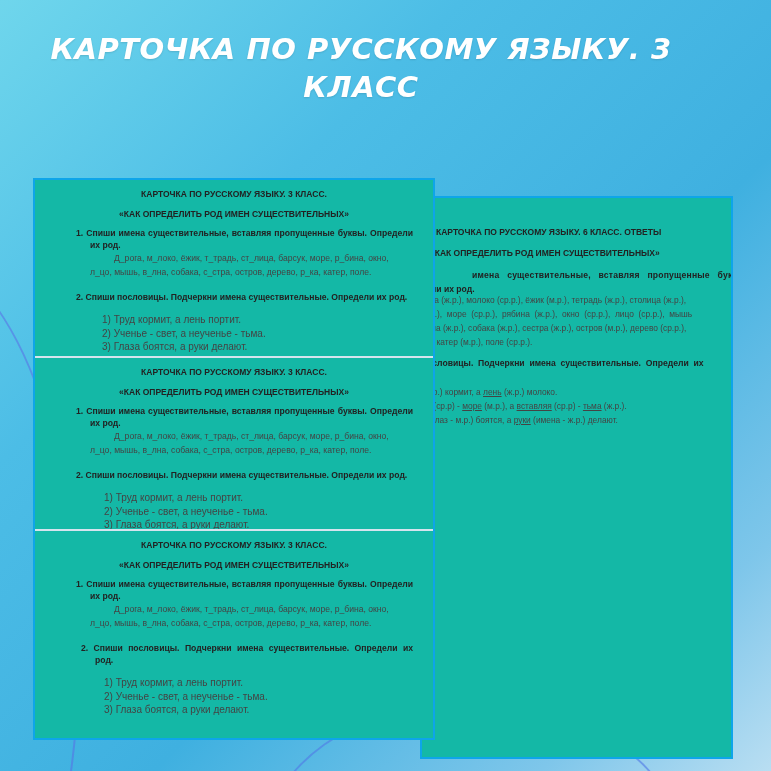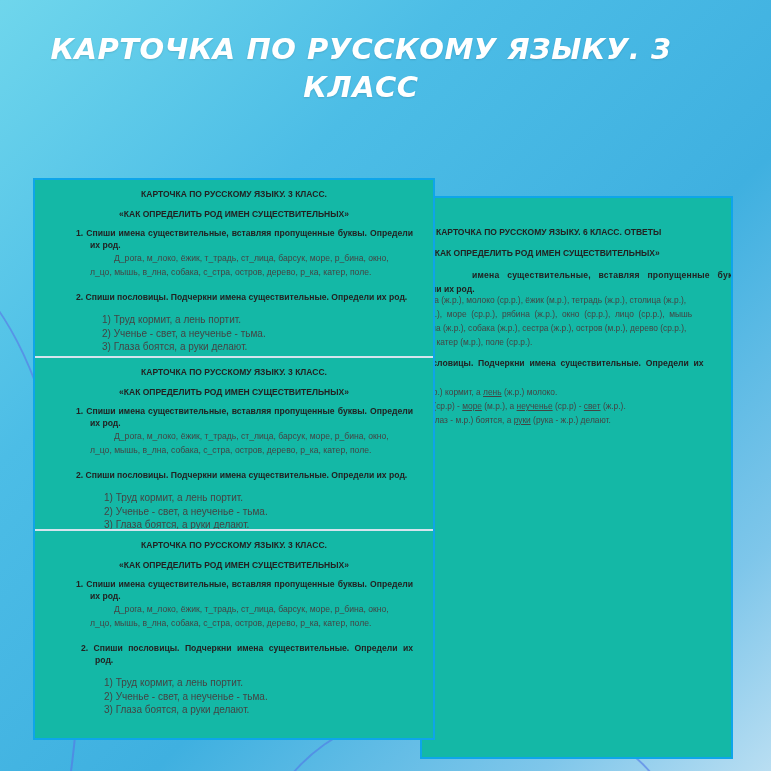--- a/index.html
+++ b/index.html
@@ -81,24 +81,24 @@
     <div class="a-line" style="top:111px; left:0; white-space:pre;">м.р.),  море  (ср.р.),  рябина  (ж.р.),  окно  (ср.р.),  лицо  (ср.р.),  мышь</div>
     <div class="a-line" style="top:125px; left:0;">олна (ж.р.), собака (ж.р.), сестра (ж.р.), остров (м.р.), дерево (ср.р.),</div>
     <div class="a-line" style="top:139px; left:0;">р.), катер (м.р.), поле (ср.р.).</div>
 
     <div class="a-task2" style="white-space:pre;">пословицы.  Подчеркни  имена  существительные.  Определи  их</div>
 
     <div class="a-line" style="top:189px;">
       <span>(м.р.) кормит, а </span><span class="u">лень</span><span> (ж.р.) молоко.</span>
     </div>
     <div class="a-line" style="top:203px;">
-      <span class="u">ье</span><span> (ср.р) - </span><span class="u">море</span><span> (м.р.), а </span><span class="u">неученье</span><span> (ср.р) - </span><span class="u">свет</span><span> (ж.р.).</span>
+      <span class="u">ье</span><span> (ср.р) - </span><span class="u">море</span><span> (м.р.), а </span><span class="u">вставляя</span><span> (ср.р) - </span><span class="u">тьма</span><span> (ж.р.).</span>
     </div>
     <div class="a-line" style="top:217px;">
-      <span class="u">а</span><span> (глаз - м.р.) боятся, а </span><span class="u">руки</span><span> (рука - ж.р.) делают.</span>
+      <span class="u">а</span><span> (глаз - м.р.) боятся, а </span><span class="u">руки</span><span> (имена - ж.р.) делают.</span>
     </div>
   </div>
 </div>
 
 <div class="sheet sheet-tasks">
 
   <div class="card" style="top:0;">
     <div class="t1">КАРТОЧКА ПО РУССКОМУ ЯЗЫКУ. 3 КЛАСС.</div>
     <div class="t2">«КАК ОПРЕДЕЛИТЬ РОД ИМЕН СУЩЕСТВИТЕЛЬНЫХ»</div>
     <div class="task-title">1.  Спиши имена существительные, вставляя пропущенные буквы. Определи их род.</div>

